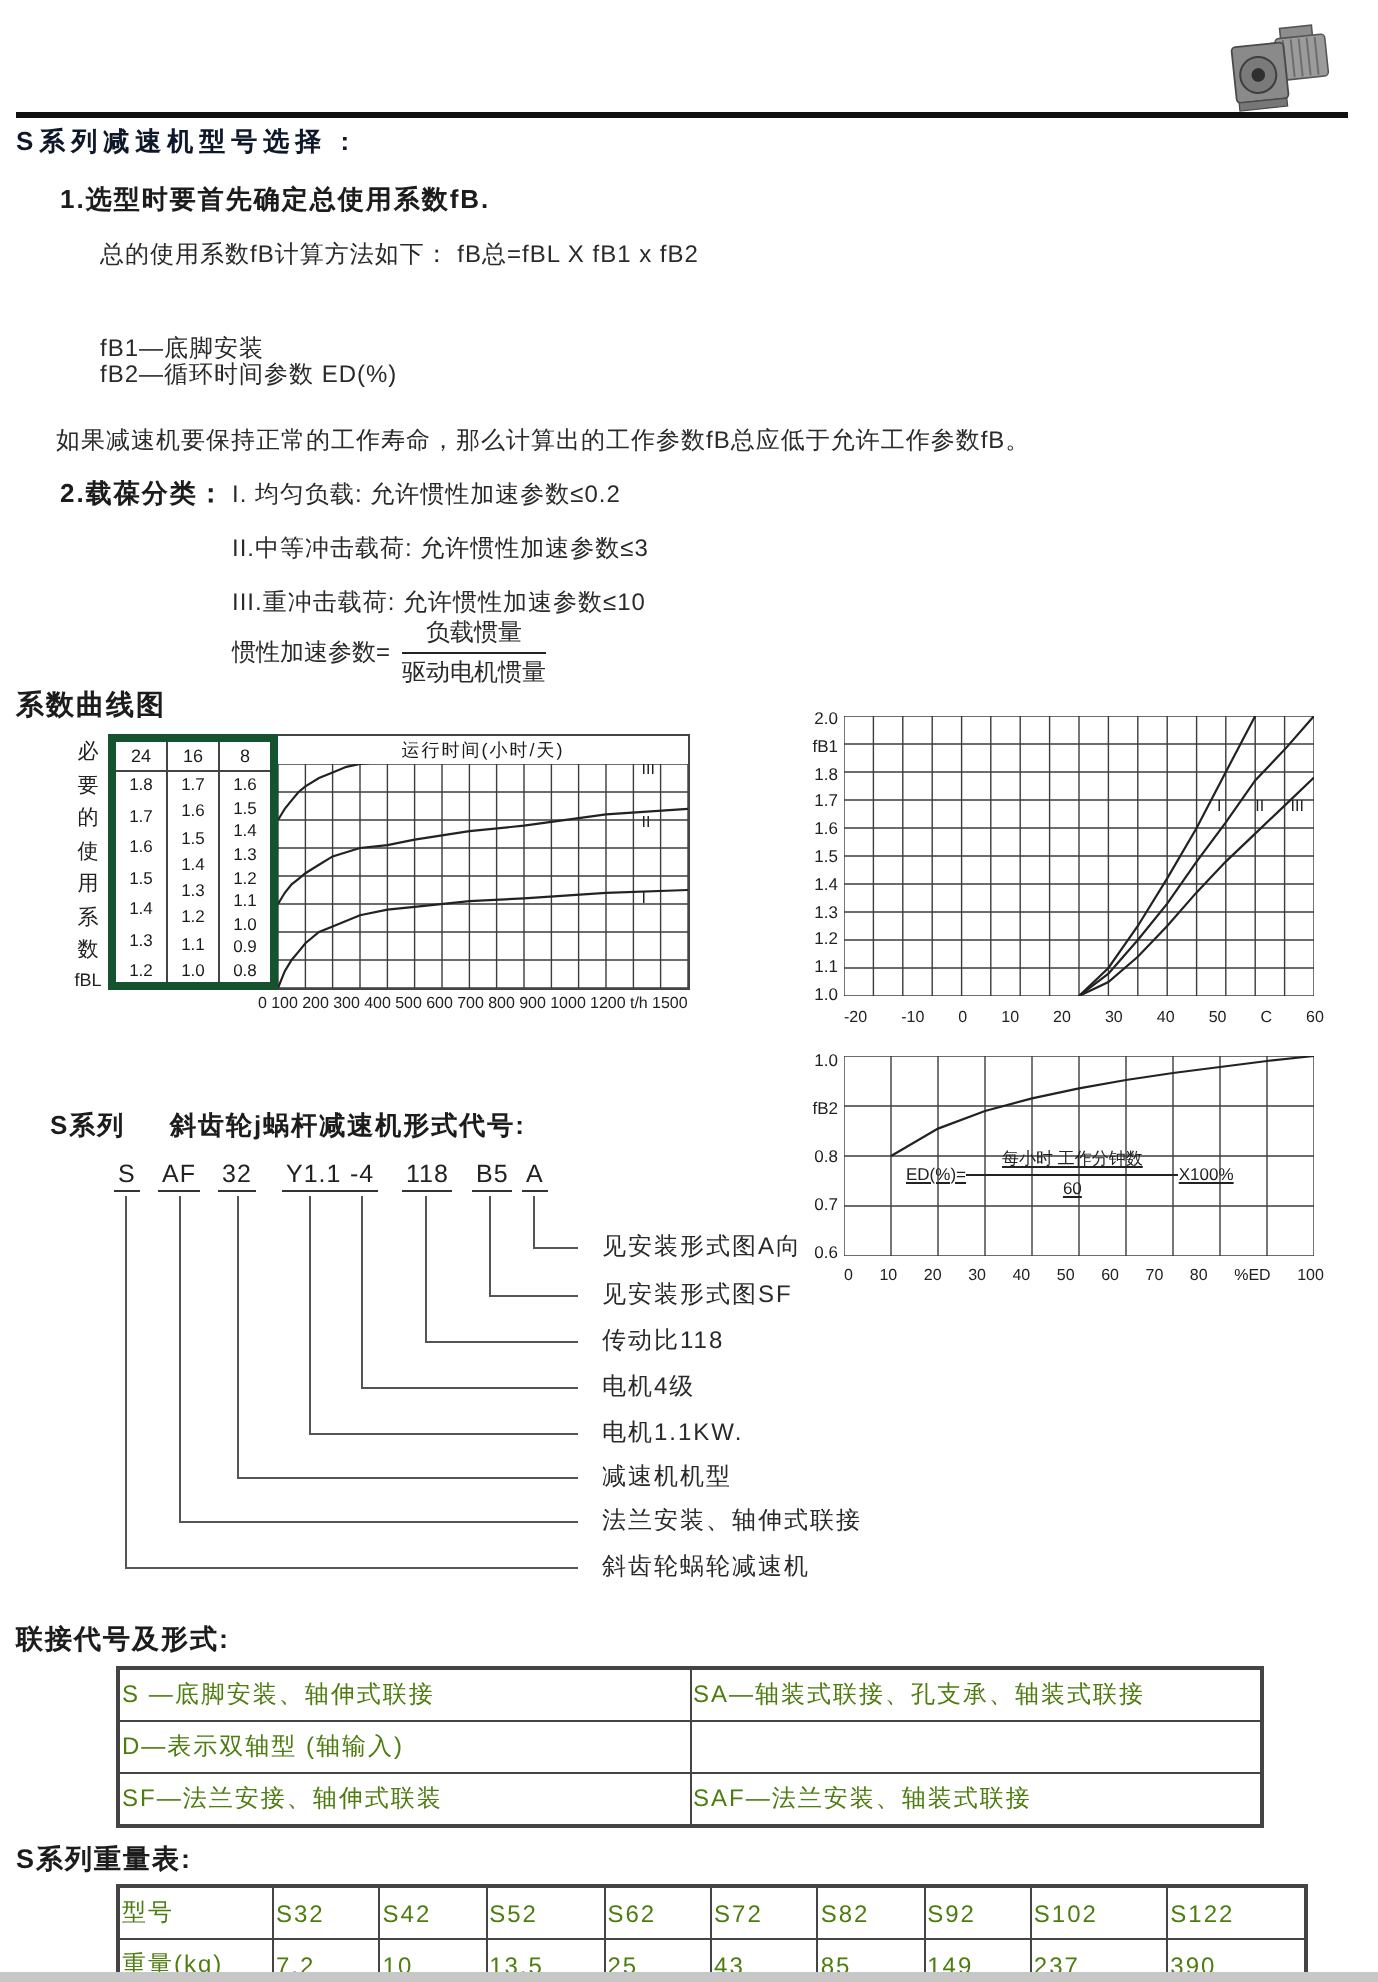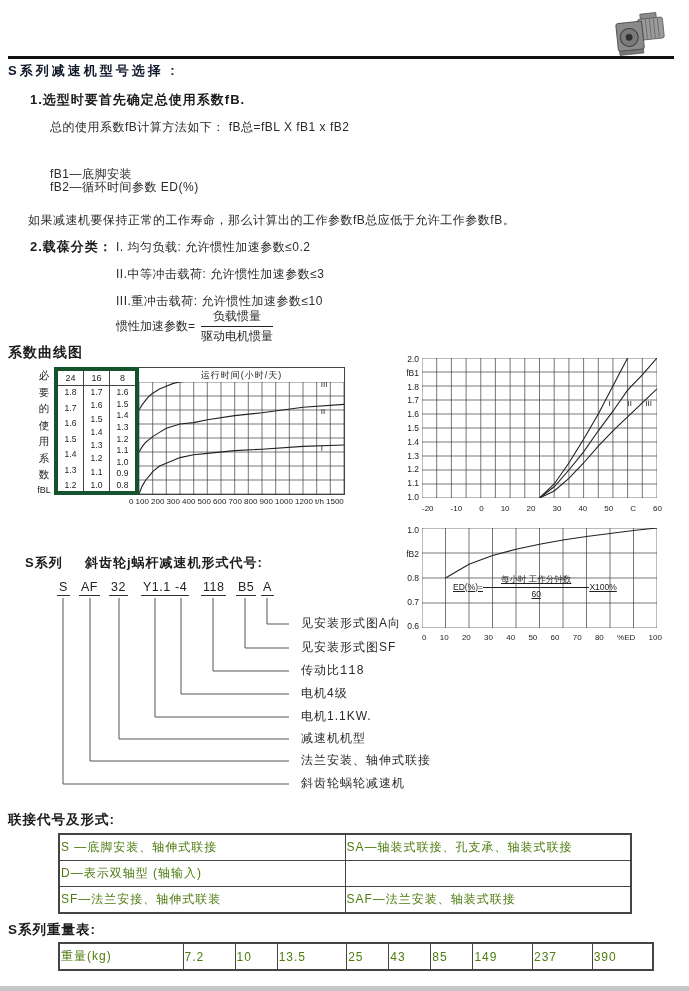--- a/index.html
+++ b/index.html
@@ -348,21 +348,21 @@
           <path d="M 124,0 L 124,96 L 232,96"></path>
           <path d="M 98,0 L 98,119 L 232,119"></path>
           <path d="M 62,0 L 62,141 L 232,141"></path>
           <path d="M 33,0 L 33,163 L 232,163"></path>
           <path d="M 6,0 L 6,186 L 232,186"></path>
         </g>
       </svg>
     <div id="code-labels">
         <div class="code-label" style="left:244px;top:35px;">见安装形式图A向</div>
         <div class="code-label" style="left:244px;top:59px;">见安装形式图SF</div>
-        <div class="code-label" style="left:244px;top:82px;font-family:Liberation Mono, monospace;">传动比118</div>
+        <div class="code-label" style="left:244px;top:82px;">传动比118</div>
         <div class="code-label" style="left:244px;top:105px;">电机4级</div>
         <div class="code-label" style="left:244px;top:128px;">电机1.1KW.</div>
         <div class="code-label" style="left:244px;top:150px;">减速机机型</div>
         <div class="code-label" style="left:244px;top:172px;">法兰安装、轴伸式联接</div>
         <div class="code-label" style="left:244px;top:195px;">斜齿轮蜗轮减速机</div>
       </div>
   </div>
 
   <div class="abs h3" style="left:8px;top:811px;">联接代号及形式:</div>
   <table class="abs dtable" id="conn-table" style="left:58px;top:833px;width:574px;">
@@ -379,20 +379,32 @@
      <td style="width:50%;">SF—法兰安接、轴伸式联装</td>
      <td>SAF—法兰安装、轴装式联接</td>
    </tr>
       </tbody>
     </table>
 
   <div class="abs h3" style="left:8px;top:921px;">S系列重量表:</div>
   <table class="abs dtable" id="weight-table" style="left:58px;top:942px;width:596px;">
       <tbody>
         <tr>
+          <td style="width:74px;">型号</td>
+          <td style="">S32</td>
+          <td style="">S42</td>
+          <td style="">S52</td>
+          <td style="">S62</td>
+          <td style="">S72</td>
+          <td style="">S82</td>
+          <td style="">S92</td>
+          <td style="">S102</td>
+          <td style="">S122</td>
+        </tr>
+        <tr>
           <td>重量(kg)</td>
           <td>7.2</td>
           <td>10</td>
           <td>13.5</td>
           <td>25</td>
           <td>43</td>
           <td>85</td>
           <td>149</td>
           <td>237</td>
           <td>390</td>

